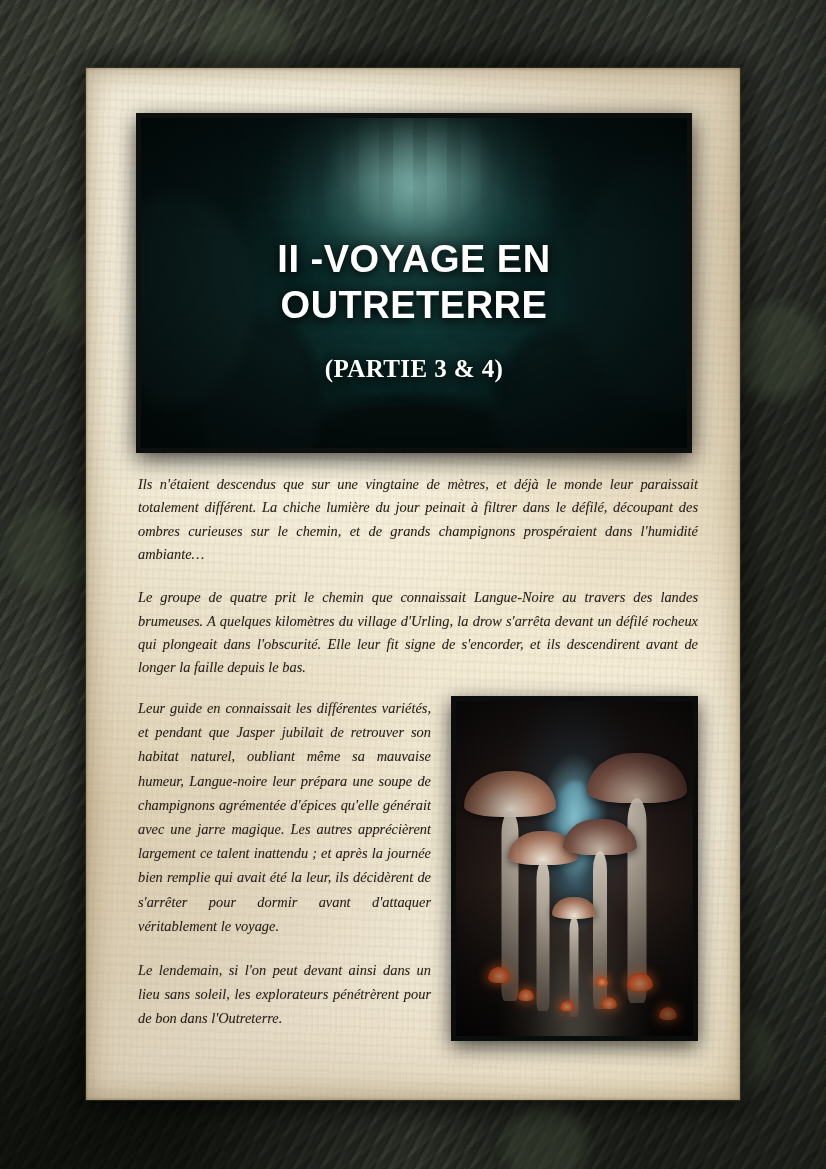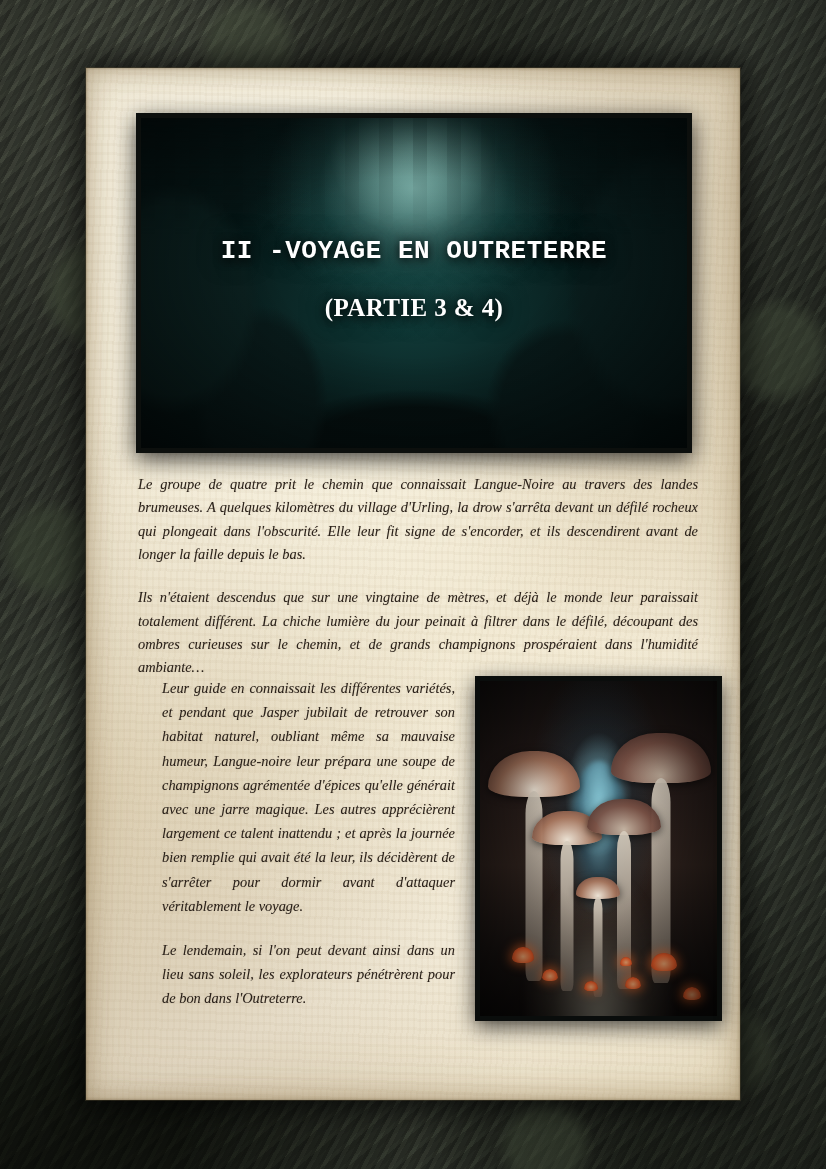--- a/index.html
+++ b/index.html
@@ -153,23 +153,23 @@
     position: absolute;
     left: 0; right: 0;
     top: 118px;
     text-align: center;
     color: #ffffff;
     text-shadow: 0 2px 10px rgba(0,0,0,0.95), 0 0 26px rgba(0,0,0,0.8);
     padding: 0 30px;
     box-sizing: border-box;
   }
   .banner-title {
-    font-family: Liberation Mono, monospace;
+    font-family: Liberation Sans, sans-serif;
     font-weight: bold;
-    font-size: 26px;
+    font-size: 38px;
     line-height: 1.22;
     letter-spacing: 0.5px;
   }
   .banner-subtitle {
     margin-top: 26px;
     font-family: "Liberation Serif", serif;
     font-weight: bold;
     font-size: 25px;
     letter-spacing: 0.4px;
   }
@@ -189,23 +189,22 @@
     line-height: 1.62;
     color: #2a211a;
     text-align: justify;
     text-shadow: 0 0 1px rgba(70,55,35,0.25);
   }
   p.para:last-child { margin-bottom: 0; }
 
   .two-col {
     position: absolute;
     left: 52px;
-    top: 608px;
+    top: 628px;
     width: 560px;
-    margin-left: 24px;
   }
   .col-text {
     width: 293px;
     float: left;
   }
   .col-text p.para {
     font-size: 14.4px;
     line-height: 1.68;
   }
 
@@ -294,22 +293,22 @@
       <div class="stalactites"></div>
       <div class="glow"></div>
       <div class="vignette"></div>
       <div class="banner-text">
         <div class="banner-title">II -VOYAGE EN OUTRETERRE</div>
         <div class="banner-subtitle">(PARTIE 3 &amp; 4)</div>
       </div>
     </div>
 
     <div class="body-area">
+      <p class="para">Ils n'étaient descendus que sur une vingtaine de mètres, et déjà le monde leur paraissait totalement différent. La chiche lumière du jour peinait à filtrer dans le défilé, découpant des ombres curieuses sur le chemin, et de grands champignons prospéraient dans l'humidité ambiante…</p>
       <p class="para">Le groupe de quatre prit le chemin que connaissait Langue-Noire au travers des landes brumeuses. A quelques kilomètres du village d'Urling, la drow s'arrêta devant un défilé rocheux qui plongeait dans l'obscurité. Elle leur fit signe de s'encorder, et ils descendirent avant de longer la faille depuis le bas.</p>
-      <p class="para">Ils n'étaient descendus que sur une vingtaine de mètres, et déjà le monde leur paraissait totalement différent. La chiche lumière du jour peinait à filtrer dans le défilé, découpant des ombres curieuses sur le chemin, et de grands champignons prospéraient dans l'humidité ambiante…</p>
     </div>
 
     <div class="two-col">
       <div class="col-text">
         <p class="para">Leur guide en connaissait les différentes variétés, et pendant que Jasper jubilait de retrouver son habitat naturel, oubliant même sa mauvaise humeur, Langue-noire leur prépara une soupe de champignons agrémentée d'épices qu'elle générait avec une jarre magique. Les autres apprécièrent largement ce talent inattendu ; et après la journée bien remplie qui avait été la leur, ils décidèrent de s'arrêter pour dormir avant d'attaquer véritablement le voyage.</p>
         <p class="para">Le lendemain, si l'on peut devant ainsi dans un lieu sans soleil, les explorateurs pénétrèrent pour de bon dans l'Outreterre.</p>
       </div>
 
       <div class="illus">
         <div class="cave-mouth"></div>

